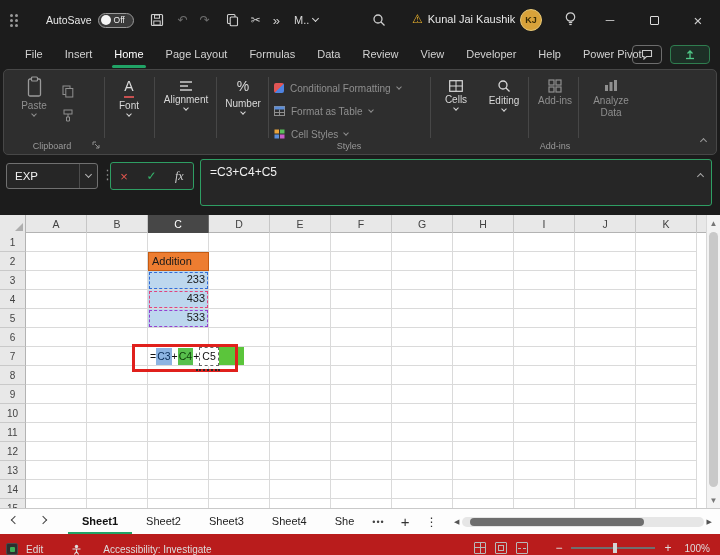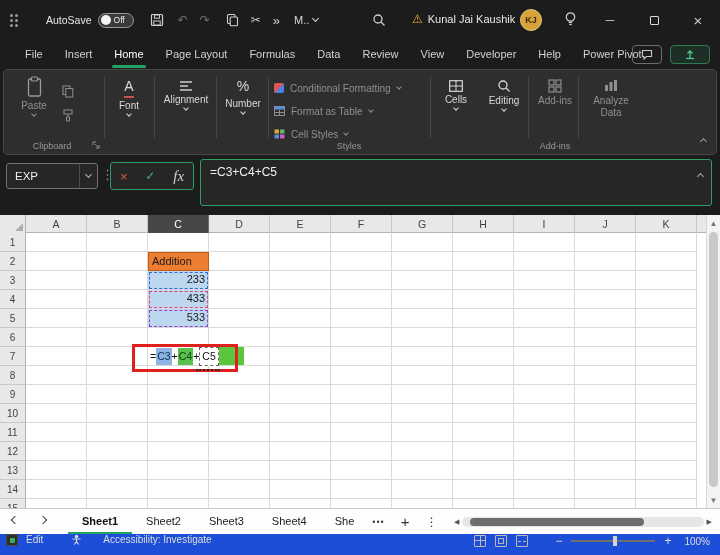--- a/index.html
+++ b/index.html
@@ -55,21 +55,21 @@
   .collapse-chev{position:absolute;right:10px;bottom:6px;color:#9a9a9a;}
 
   
   .namebox{position:absolute;top:163px;left:6px;width:92px;height:26px;background:#262626;border:1px solid #707070;border-radius:3px;display:flex;align-items:center;color:#f0f0f0;font-size:11.5px;}
   .namebox .val{padding-left:8px;flex:1;}
   .namebox .dd{width:18px;display:flex;align-items:center;justify-content:center;color:#b5b5b5;border-left:1px solid #4c4c4c;height:100%;}
   .fdots{position:absolute;top:167px;left:101px;color:#8f8f8f;font-size:13px;}
   .fxbox{position:absolute;top:162px;left:110px;width:84px;height:28px;background:#262626;border:1.5px solid #2e9e63;border-radius:3px;display:flex;align-items:center;justify-content:space-around;}
   .fx-cancel{color:#e4574f;font-size:13px;}
   .fx-enter{color:#35b36b;font-size:12px;}
-  .fx-fx{color:#d0d0d0;font-size:15px;font-style:italic;font-family:"Liberation Serif",serif;}
+  .fx-fx{color:#d0d0d0;font-size:12px;font-style:italic;font-family:"Liberation Serif",serif;}
   .finput{position:absolute;top:159px;left:200px;right:8px;height:47px;background:#262626;border:1.5px solid #2e9e63;border-radius:3px;color:#f0f0f0;font-size:12px;padding:5px 22px 5px 9px;}
   .finput .fbchev{position:absolute;right:8px;top:8px;color:#a8a8a8;}
 
   
   .sheet{position:absolute;top:215px;left:0;width:720px;height:293px;background:#fff;overflow:hidden;}
   .col-headers{display:flex;height:18px;background:#e8e8e8;border-bottom:1px solid #b3b3b3;}
   .corner{width:26px;height:18px;border-right:1px solid #b3b3b3;position:relative;background:#e8e8e8;}
   .corner .tri{position:absolute;right:2px;bottom:2px;width:0;height:0;border-left:8px solid transparent;border-bottom:8px solid #aeaeae;}
   .col-h{width:61px;height:18px;border-right:1px solid #c6c6c6;text-align:center;font-size:10.5px;color:#424242;line-height:18px;}
   .col-h.sel{background:#474747;color:#fff;border-right-color:#6b6b6b;}
@@ -103,21 +103,21 @@
   .stab.active{font-weight:bold;box-shadow:inset 0 -2px 0 var(--accent_green);color:#111;}
   .soverflow{font-size:9px;letter-spacing:1px;color:#444;line-height:26px;padding:0 4px;}
   .sadd{margin-left:12px;font-size:15px;color:#333;}
   .skebab{margin-left:16px;font-size:12px;color:#333;}
   .hscroll{position:absolute;right:8px;top:7px;width:258px;height:12px;display:flex;align-items:center;gap:3px;}
   .harrow{font-size:7px;color:#555;}
   .htrack{flex:1;height:10px;background:#e6e6e6;border-radius:6px;position:relative;}
   .hthumb{position:absolute;left:8px;top:1px;width:72%;height:8px;background:#6e6e6e;border-radius:5px;}
 
   
-  .statusbar{position:absolute;top:534px;left:0;right:0;height:21px;background:#1d4ed8;color:#dedede;display:flex;align-items:flex-start;font-size:10px;}
+  .statusbar{position:absolute;top:534px;left:0;right:0;height:21px;background:#b91c1c;color:#dedede;display:flex;align-items:flex-end;font-size:10px;}
   .macro-ic{margin-left:6px;width:12px;height:12px;border-radius:2px;background:#2e2e2e;border:1px solid #4a4a4a;display:flex;align-items:center;justify-content:center;}
   .macro-ic i{width:5px;height:5px;background:#3fae58;border-radius:1px;}
   .mode{margin-left:8px;}
   .acc{margin-left:28px;display:flex;align-items:center;gap:21px;}
   .right-cluster{margin-left:auto;margin-right:10px;display:flex;align-items:center;gap:9px;}
   .view-ic{width:12px;height:12px;border:1px solid #b9b9b9;border-radius:1px;position:relative;}
   .view-ic.grid::before{content:"";position:absolute;left:0;right:0;top:4px;border-top:1px solid #b9b9b9;}
   .view-ic.grid::after{content:"";position:absolute;top:0;bottom:0;left:5px;border-left:1px solid #b9b9b9;}
   .view-ic.page::before{content:"";position:absolute;left:2px;right:2px;top:2px;bottom:2px;border:1px solid #b9b9b9;}
   .view-ic.brk::before{content:"";position:absolute;left:1px;right:1px;top:5px;border-top:1px dashed #b9b9b9;}

